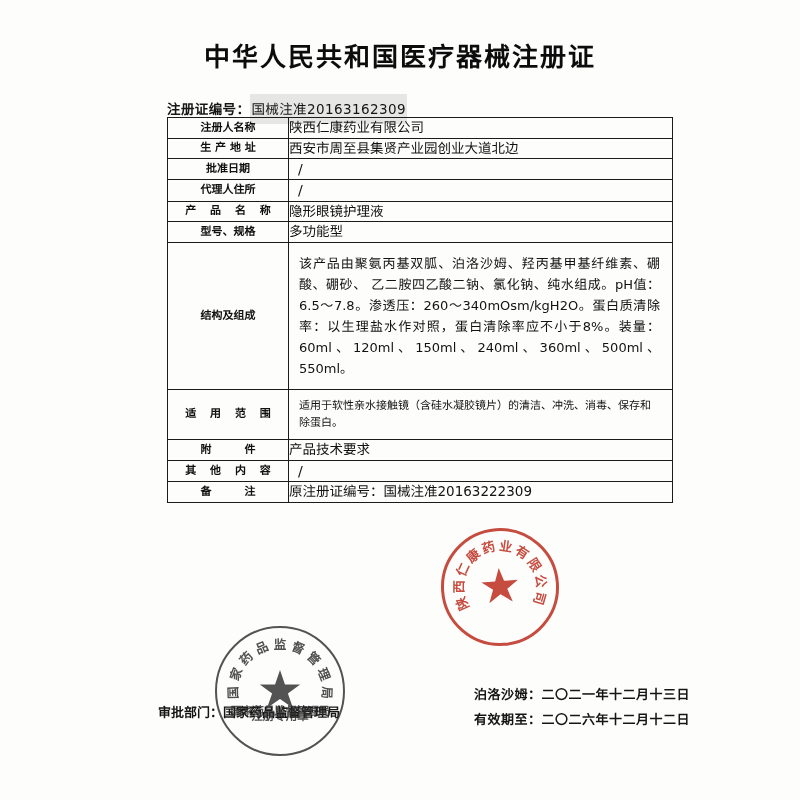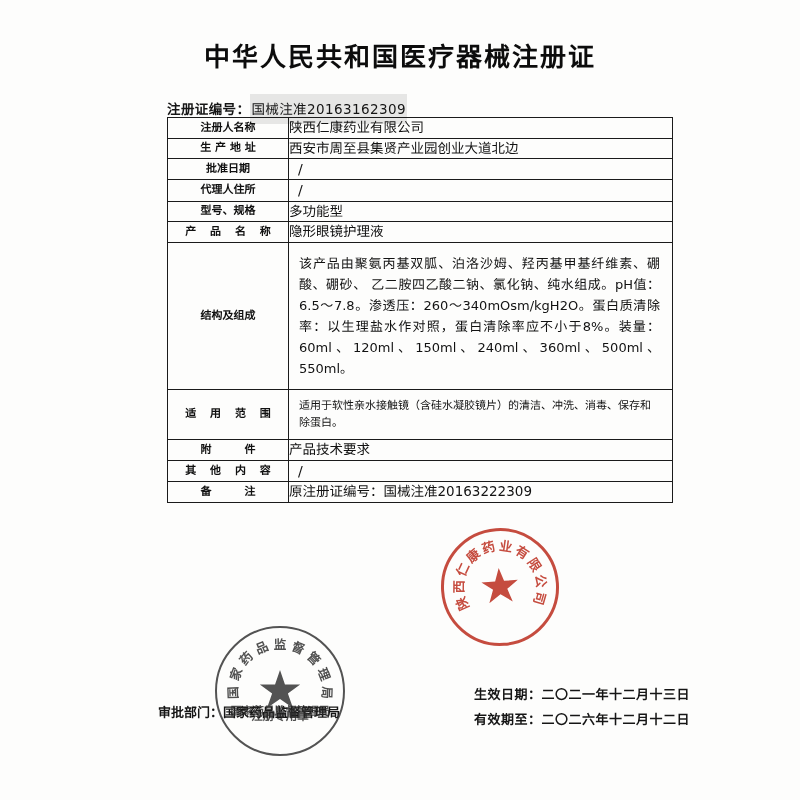--- a/index.html
+++ b/index.html
@@ -241,26 +241,26 @@
       </tr>
       <tr>
         <td class="lbl">批准日期</td>
         <td class="val slash">/</td>
       </tr>
       <tr>
         <td class="lbl">代理人住所</td>
         <td class="val slash">/</td>
       </tr>
       <tr>
+        <td class="lbl spaced">产 品 名 称</td>
+        <td class="val">隐形眼镜护理液</td>
+      </tr>
+      <tr>
         <td class="lbl">型号、规格</td>
         <td class="val">多功能型</td>
-      </tr>
-      <tr>
-        <td class="lbl spaced">产 品 名 称</td>
-        <td class="val">隐形眼镜护理液</td>
       </tr>
       <tr class="row-tall">
         <td class="lbl">结构及组成</td>
         <td class="val block">该产品由聚氨丙基双胍、泊洛沙姆、羟丙基甲基纤维素、硼酸、硼砂、 乙二胺四乙酸二钠、氯化钠、纯水组成。pH值：6.5～7.8。渗透压：260～340mOsm/kgH2O。蛋白质清除率：以生理盐水作对照，蛋白清除率应不小于8%。装量：60ml、120ml、150ml、240ml、360ml、500ml、550ml。</td>
       </tr>
       <tr>
         <td class="lbl spaced">适 用 范 围</td>
         <td class="val small-block">适用于软性亲水接触镜（含硅水凝胶镜片）的清洁、冲洗、消毒、保存和除蛋白。</td>
       </tr>
       <tr>
@@ -277,21 +277,21 @@
       </tr>
     </tbody>
   </table>
 
   <div class="approver">
     <span>审批部门：</span><span>国家药品监督管理局</span>
   </div>
 
   <div class="dates">
     <div>
-      <span>生效日期：</span><span>二〇二一年十二月十三日</span>
+      <span>泊洛沙姆：</span><span>二〇二一年十二月十三日</span>
     </div>
     <div>
       <span>有效期至：</span><span>二〇二六年十二月十二日</span>
     </div>
   </div>
 
   <div class="seal seal-red">
     <div class="ring-text">
         <span style="transform: translate(-39.47px, 14.36px) rotate(250deg) translate(-50%, -50%);">陕</span>
         <span style="transform: translate(-41.87px, -3.25px) rotate(274.44deg) translate(-50%, -50%);">西</span>

